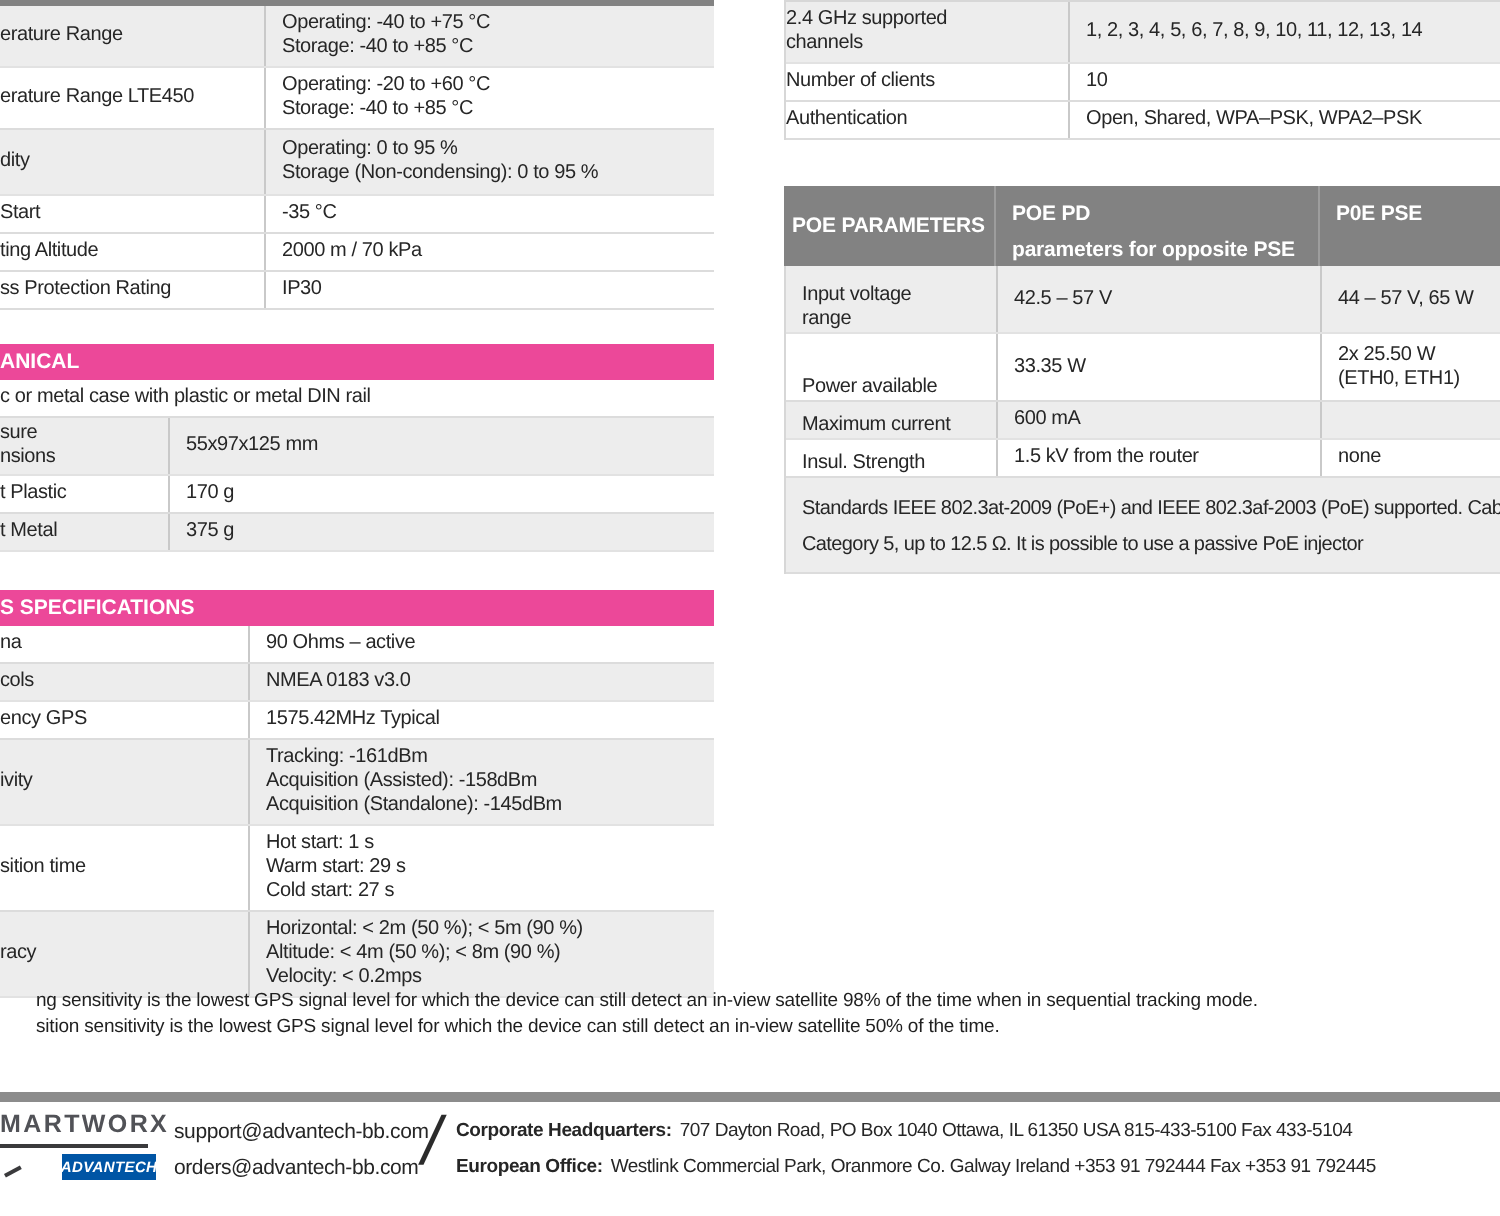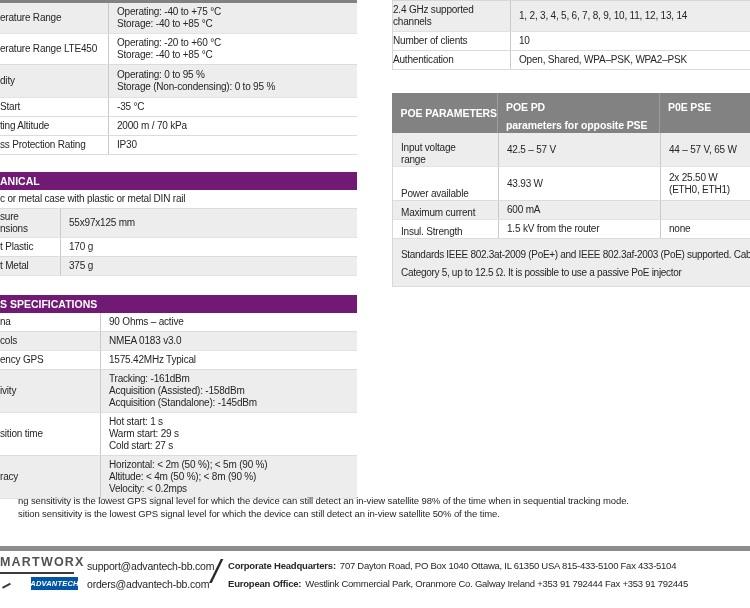--- a/index.html
+++ b/index.html
@@ -11,41 +11,41 @@
   .leftcol  { position:absolute; left:0;   top:0; width:357px; }
   .rightcol { position:absolute; left:392px; top:0; width:424px; }
 
   .topstrip { height:3px; background:#828282; }
 
   
   .row { display:flex; align-items:center; background:#fff; border-bottom:1px solid #dcdcdc; }
   .row.shade { background:#ededed; border-bottom:1px solid #e2e2e2; }
   .lbl { flex:none; align-self:stretch; display:flex; align-items:center; }
   .val { flex:1; align-self:stretch; display:flex; align-items:center;
-         border-left:1px solid #c9c9c9; padding:3px 4px 3px 8px; }
+         border-left:1px solid #c9c9c9; padding:3px 4px 3px 8px;margin-left:24px; }
   .t { font-size:10px; line-height:12px; letter-spacing:-0.2px; white-space:pre-line; }
 
   .h18{min-height:18px}.h29{min-height:29px}.h30{min-height:30px}
   .h31{min-height:31px}.h33{min-height:33px}.h34{min-height:34px}.h42{min-height:42px}.h43{min-height:43px}
 
   .env  .lbl{ width:108px; } .mech .lbl{ width:60px; } .gps .lbl{ width:100px; }
   .wifi .lbl{ width:117px; }
 
-  .sechdr { height:18px; background:#701a75; color:#fff; display:flex; align-items:center;
+  .sechdr { height:18px; background:#ec4899; color:#fff; display:flex; align-items:center;
             font-size:10.5px; font-weight:bold; letter-spacing:0; }
   .mt17{margin-top:17px}.mt19{margin-top:19px}.mt23{margin-top:23px}
 
   .fullrow { display:flex; align-items:center; border-bottom:1px solid #dcdcdc; min-height:19px; background:#fff; }
 
   .wifi { border-top:1px solid #d7d7d7; border-left:1px solid #d7d7d7; }
 
   
   .poehdr { display:flex; background:#828282; color:#fff; min-height:34px; }
   .poehdr .t { font-weight:bold; font-size:10.5px; line-height:13px; letter-spacing:-0.1px; }
-  .ph1 { width:105px; display:flex; align-items:center; padding-left:4px;justify-content:flex-end; }
+  .ph1 { width:105px; display:flex; align-items:center; padding-left:4px; }
   .ph2 { width:162px; padding:4px 4px 0 8px; border-left:1px solid #9d9d9d; }
   .ph3 { flex:1; padding:4px 4px 0 8px; border-left:1px solid #9d9d9d; }
   .poebody { border-left:1px solid #d7d7d7; }
   .poe .lbl { width:105px; padding-left:8px;align-items:flex-end; }
   .poe .pd  { width:162px; align-self:stretch; display:flex; align-items:center;
               border-left:1px solid #c9c9c9; padding:3px 4px 3px 8px; }
   .poe .pse { flex:1; align-self:stretch; display:flex; align-items:center;
               border-left:1px solid #c9c9c9; padding:3px 4px 3px 8px; }
   .poenote { background:#ededed; border-bottom:1px solid #dcdcdc; padding:5px 6px 6px 8px; }
   .poenote .t { line-height:12.5px; letter-spacing:-0.3px; }
@@ -275,21 +275,21 @@
             </div>
           <div class="pse">
               <span class="t">44 – 57 V, 65 W</span>
             </div>
         </div>
         <div class="row h34">
           <div class="lbl">
               <span class="t">Power available</span>
             </div>
           <div class="pd">
-              <span class="t">43.93 W</span>
+              <span class="t">33.35 W</span>
             </div>
           <div class="pse">
               <span class="t">2x 25.50 W
 (ETH0, ETH1)</span>
             </div>
         </div>
         <div class="row shade h18">
           <div class="lbl">
               <span class="t">Maximum current</span>
             </div>

